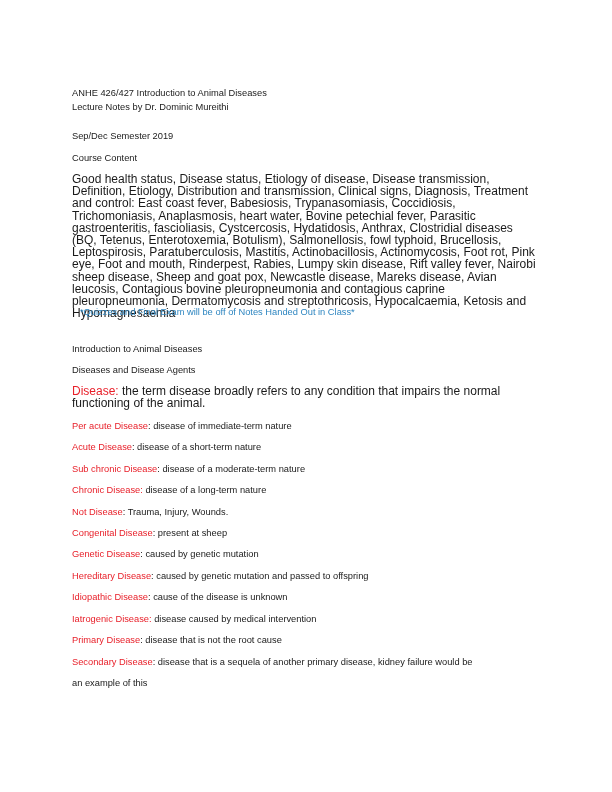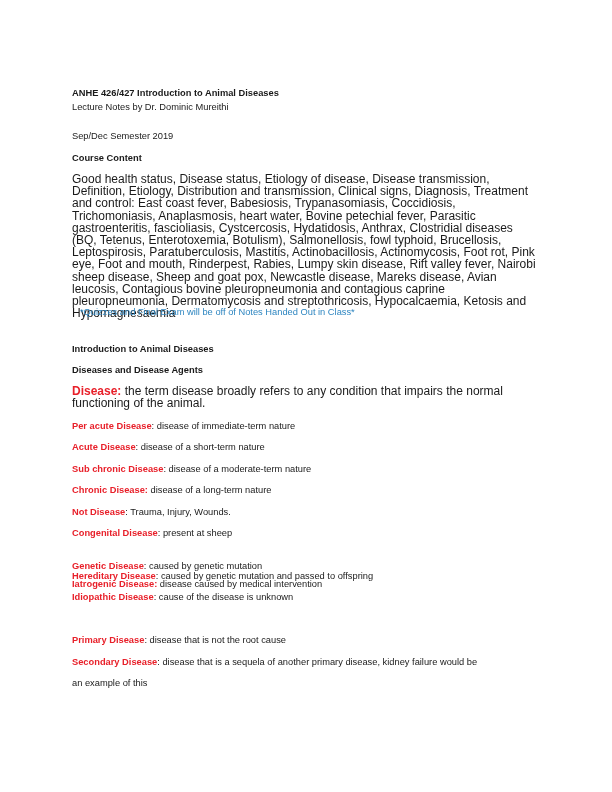--- a/index.html
+++ b/index.html
@@ -1,23 +1,23 @@
 <!DOCTYPE html>
 <html><head>
 <meta charset="utf-8">
 <style>
   html, body { margin: 0; padding: 0; background: #ffffff; }
   body { width: 612px; height: 792px; position: relative; overflow: hidden;
          font-family: "Liberation Sans", "DejaVu Sans", sans-serif; color: #1a1a1a; }
   .page { position: absolute; left: 72px; top: 0; width: 470px; }
   .line { position: absolute; left: 0; font-size: 9.3px; line-height: 12px; white-space: nowrap; }
-  .bold { font-weight: bold; }
+  .bold { font-weight: normal; }
   .para { position: absolute; left: 0; width: 470px; font-size: 12px; line-height: 12.2px; white-space: normal; }
   .blue { color: #2e86c1; margin-left: 8px; }
-  .red { color: #e8202a; font-weight: bold; }
+  .red { color: #e8202a; }
 </style>
 </head>
 <body>
 
 <div class="page">
   <div class="line bold" style="top:87px">ANHE 426/427 Introduction to Animal Diseases</div>
   <div class="line" style="top:101px">Lecture Notes by Dr. Dominic Mureithi</div>
   <div class="line" style="top:130px">Sep/Dec Semester 2019</div>
   <div class="line bold" style="top:152px">Course Content</div>
   <div class="para" style="top:173px; width:468px;">Good health status, Disease status, Etiology of disease, Disease transmission, Definition, Etiology, Distribution and transmission, Clinical signs, Diagnosis, Treatment and control: East coast fever, Babesiosis, Trypanasomiasis, Coccidiosis, Trichomoniasis, Anaplasmosis, heart water, Bovine petechial fever, Parasitic gastroenteritis, fascioliasis, Cystcercosis, Hydatidosis, Anthrax, Clostridial diseases (BQ, Tetenus, Enterotoxemia, Botulism), Salmonellosis, fowl typhoid, Brucellosis, Leptospirosis, Paratuberculosis, Mastitis, Actinobacillosis, Actinomycosis, Foot rot, Pink eye, Foot and mouth, Rinderpest, Rabies, Lumpy skin disease, Rift valley fever, Nairobi sheep disease, Sheep and goat pox, Newcastle disease, Mareks disease, Avian leucosis, Contagious bovine pleuropneumonia and contagious caprine pleuropneumonia, Dermatomycosis and streptothricosis, Hypocalcaemia, Ketosis and Hypomagnesaemia</div>
@@ -40,30 +40,30 @@
   </div>
   <div class="line" style="top:484px">
     <span class="red">Chronic Disease:</span><span> disease of a long-term nature</span>
   </div>
   <div class="line" style="top:506px">
     <span class="red">Not Disease</span><span>: Trauma, Injury, Wounds.</span>
   </div>
   <div class="line" style="top:527px">
     <span class="red">Congenital Disease</span><span>: present at sheep</span>
   </div>
-  <div class="line" style="top:560px">
+  <div class="line" style="top:548px">
     <span class="red">Genetic Disease</span><span>: caused by genetic mutation</span>
   </div>
   <div class="line" style="top:570px">
     <span class="red">Hereditary Disease</span><span>: caused by genetic mutation and passed to offspring</span>
   </div>
   <div class="line" style="top:591px">
     <span class="red">Idiopathic Disease</span><span>: cause of the disease is unknown</span>
   </div>
-  <div class="line" style="top:578px">
+  <div class="line" style="top:613px">
     <span class="red">Iatrogenic Disease:</span><span> disease caused by medical intervention</span>
   </div>
   <div class="line" style="top:634px">
     <span class="red">Primary Disease</span><span>: disease that is not the root cause</span>
   </div>
   <div class="line" style="top:656px">
     <span class="red">Secondary Disease</span><span>: disease that is a sequela of another primary disease, kidney failure would be</span>
   </div>
   <div class="line" style="top:677px">
     <span>an example of this</span>

